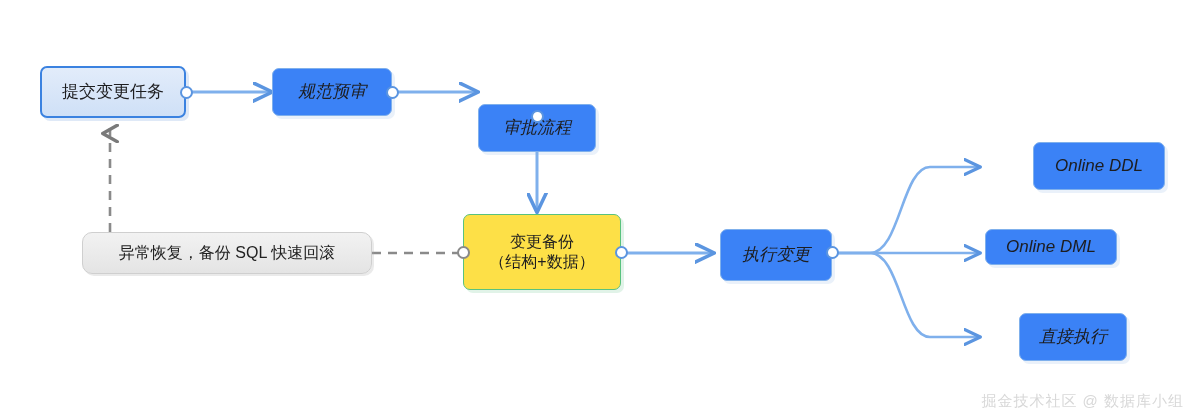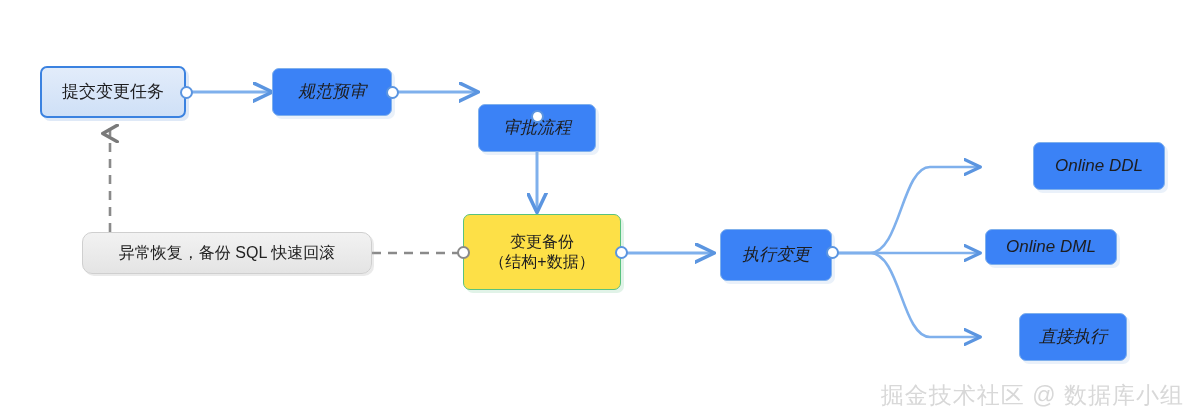--- a/index.html
+++ b/index.html
@@ -81,21 +81,21 @@
     box-sizing: border-box;
     z-index: 6;
   }
   .port-blue  { border: 2.4px solid #5b95e0; }
   .port-gray  { border: 2.4px solid #8a8a8a; }
 
   .watermark {
     position: absolute;
     right: 16px;
     bottom: 6px;
-    font-size: 23px;
+    font-size: 15px;
     color: #d8d8d8;
     letter-spacing: 1px;
     white-space: nowrap;
     z-index: 2;
   }
 </style>
 </head>
 <body>
 
 <div id="canvas">

